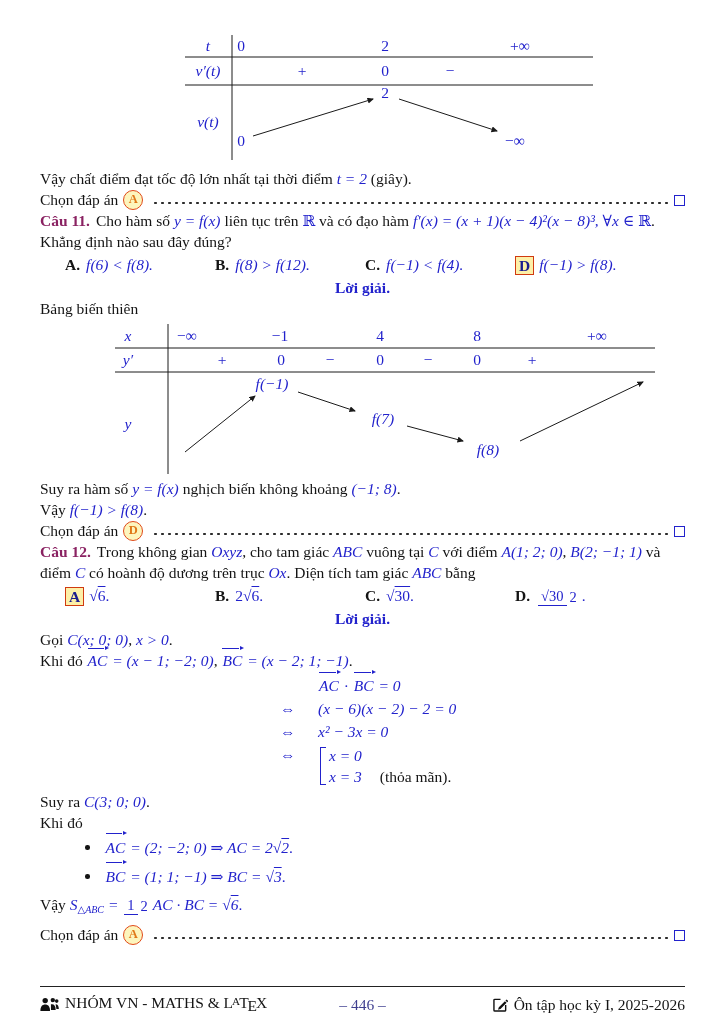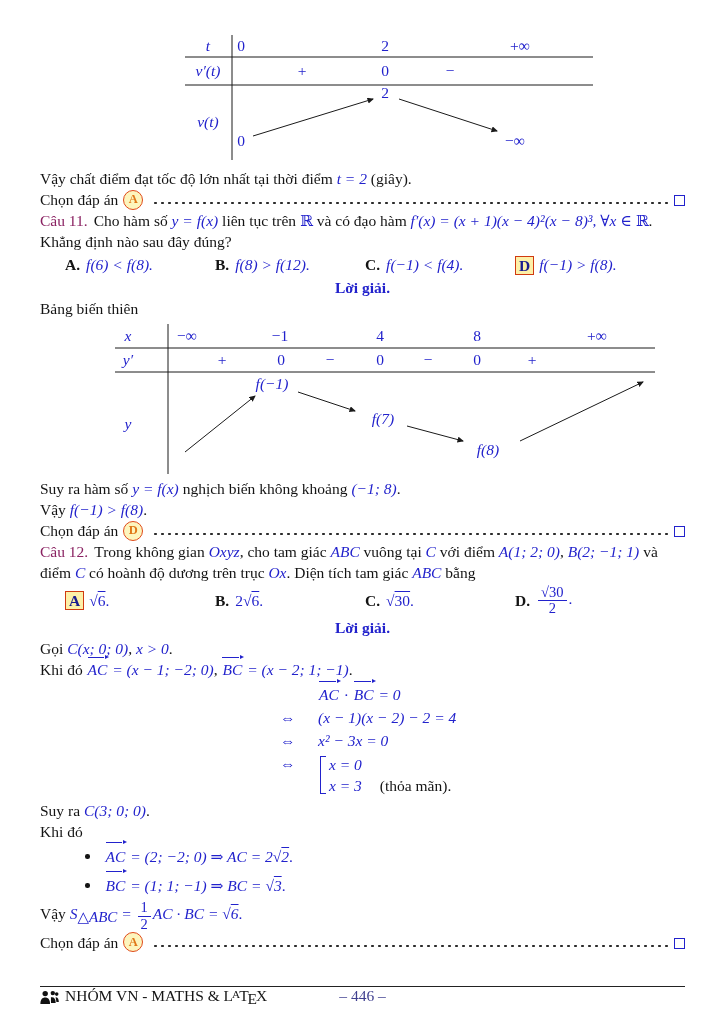--- a/index.html
+++ b/index.html
@@ -7,37 +7,37 @@
     width:725px;height:1024px;background:#ffffff;position:relative;overflow:hidden;
     font-family:"Liberation Serif","DejaVu Serif",serif;
     font-size:15.5px;color:#141414;
   }
   .page{padding:35px 40px 0 40px;}
   p.line{margin:0;line-height:21px;}
   .m{color:var(--math_blue,#2222cc);font-style:italic;}
   .up{font-style:normal;}
   .blk{color:#141414;font-style:normal;}
   .gap{margin-left:18px;}
-  .sub{font-size:15px;vertical-align:-3px;}
+  .sub{font-size:10px;vertical-align:-3px;}
   .rad{text-decoration:overline;}
   .vec{position:relative;display:inline-block;padding:0 1px;}
   .vec::before{content:'';position:absolute;left:1px;right:4px;top:-2px;border-top:1.1px solid currentColor;}
   .vec::after{content:'';position:absolute;right:-1px;top:-4.5px;width:0;height:0;
     border-left:4px solid currentColor;border-top:2.5px solid transparent;border-bottom:2.5px solid transparent;}
-  .frac{display:inline-flex;flex-direction:column;align-items:center;vertical-align:middle;line-height:1.05;font-size:14.5px;margin:0 2px;}
+  .frac{display:inline-flex;flex-direction:row;align-items:center;vertical-align:middle;line-height:1.05;font-size:14.5px;margin:0 2px;}
   .fnum{display:block;padding:0 3px;border-bottom:1.05px solid currentColor;}
   .fden{display:block;padding:0 3px;}
   
   .vtable{position:relative;color:var(--math_blue,#2222cc);}
   .vtable svg{position:absolute;left:0;top:0;}
   .vtable .lab,.vtable .val,.vtable .fn{position:absolute;transform:translate(-50%,-50%);white-space:nowrap;}
   .vtable .lab{font-style:italic;}
   .vtable .fn{font-style:italic;}
   
-  .qlabel{color:var(--question_label,#8a2262);font-weight:normal;margin-right:6px;}
+  .qlabel{color:var(--question_label,#8a2262);font-weight:bold;margin-right:6px;}
   .qline{margin-top:3px;}
   
   .optrow{display:flex;align-items:center;padding-left:25px;margin:2px 0 1px 0;line-height:22px;}
   .opt{width:150px;display:flex;align-items:center;}
   .opt:last-child{width:auto;}
   .okey{font-weight:bold;margin-right:6px;}
   .okey-box{font-weight:bold;margin-right:5px;color:#1b1b8e;
     background:var(--box_bg,#fdf0a8);border:1.2px solid var(--box_border,#d03a10);
     padding:0 3px;line-height:17px;display:inline-block;}
   .center{text-align:center;}
@@ -60,21 +60,21 @@
   .cases::before{content:'';position:absolute;left:2px;top:2px;bottom:2px;width:5px;
     border-left:1.4px solid var(--math_blue,#2222cc);
     border-top:1.4px solid var(--math_blue,#2222cc);
     border-bottom:1.4px solid var(--math_blue,#2222cc);}
   .cline{line-height:21px;}
   
   .bullet-row{display:flex;align-items:flex-start;padding-left:45px;line-height:25px;}
   .bdot{width:4.5px;height:4.5px;border-radius:50%;background:#141414;margin:10px 15px 0 0;flex:0 0 auto;}
   
   .footer{position:absolute;left:40px;right:40px;top:986px;border-top:1.1px solid #222;
-    display:flex;align-items:flex-start;font-size:15.5px;}
+    padding-top:7px;display:flex;align-items:center;font-size:15.5px;}
   .f-left{display:flex;align-items:center;gap:6px;}
   .f-center{position:absolute;left:50%;transform:translateX(-50%);color:var(--page_number,#3f3f8f);}
   .f-right{margin-left:auto;display:flex;align-items:center;gap:6px;}
   .lx{letter-spacing:0;}
   .lx-a{font-size:0.72em;vertical-align:0.25em;margin:0 -1px;}
   .lx-e{vertical-align:-0.21em;margin:0 -1px;}
 </style>
 </head>
 <body>
 
@@ -214,21 +214,21 @@
   <p class="line"><span>Gọi </span><span class="m">C(x; 0; 0)</span><span>, </span><span class="m">x &gt; 0</span><span>.</span></p>
   <p class="line" style="line-height:22px"><span>Khi đó </span><span class="m vec">AC</span><span class="m"> = (x − 1; −2; 0)</span><span>, </span><span class="m vec">BC</span><span class="m"> = (x − 2; 1; −1)</span><span>.</span></p>
 
   <div class="mathblock">
     <div class="mrow">
         <span class="iff"></span>
         <span><span class="m vec">AC</span><span class="m up"> · </span><span class="m vec">BC</span><span class="m"> = 0</span></span>
       </div>
     <div class="mrow">
         <span class="iff">⇔</span>
-        <span><span class="m">(x − 1)(x − 2) − 2 = 4</span></span>
+        <span><span class="m">(x − 6)(x − 2) − 2 = 0</span></span>
       </div>
     <div class="mrow">
         <span class="iff">⇔</span>
         <span><span class="m">x² − 3x = 0</span></span>
       </div>
     <div class="mrow">
       <span class="iff">⇔</span>
       <span class="cases">
         <span class="cline"><span class="m">x = 0</span></span>
         <span class="cline"><span class="m">x = 3</span><span class="blk gap">(thỏa mãn).</span></span>
@@ -270,13 +270,20 @@
         <path d="M0.4 14 C0.4 9.6 2.3 7.6 5.2 7.6 C8.1 7.6 10 9.6 10 14 Z"></path>
         <circle cx="12.8" cy="3.1" r="2.2"></circle>
         <path d="M10.9 7.3 C13.8 6.6 15.7 8.6 15.7 12.9 L11 12.9 Z"></path>
         <circle cx="16.7" cy="4.1" r="1.8"></circle>
         <path d="M15.6 7.2 C17.7 7.2 18.8 9 18.8 12 L16.4 12 Z"></path>
       </g>
     </svg>
     <span><span>NHÓM VN - MATHS &amp; </span><span class="lx">L</span><span class="lx lx-a">A</span><span class="lx">T</span><span class="lx lx-e">E</span><span class="lx">X</span></span>
   </div>
   <div class="f-center">– 446 –</div>
+  <div class="f-right">
+    <svg width="15" height="15" viewBox="0 0 16 16">
+      <path d="M13.5 8.5 V14 a1 1 0 0 1 -1 1 H2 a1 1 0 0 1 -1 -1 V3.5 a1 1 0 0 1 1 -1 H8" fill="none" stroke="#111" stroke-width="1.5"></path>
+      <path d="M6.2 10.9 L5.3 13.6 L8 12.7 L14.5 6.2 L12.7 4.4 Z M13.3 3.8 L14.5 2.6 L16.3 4.4 L15.1 5.6 Z" fill="#111"></path>
+    </svg>
+    <span>Ôn tập học kỳ I, 2025-2026</span>
+  </div>
 </div>
 
 </body></html>

